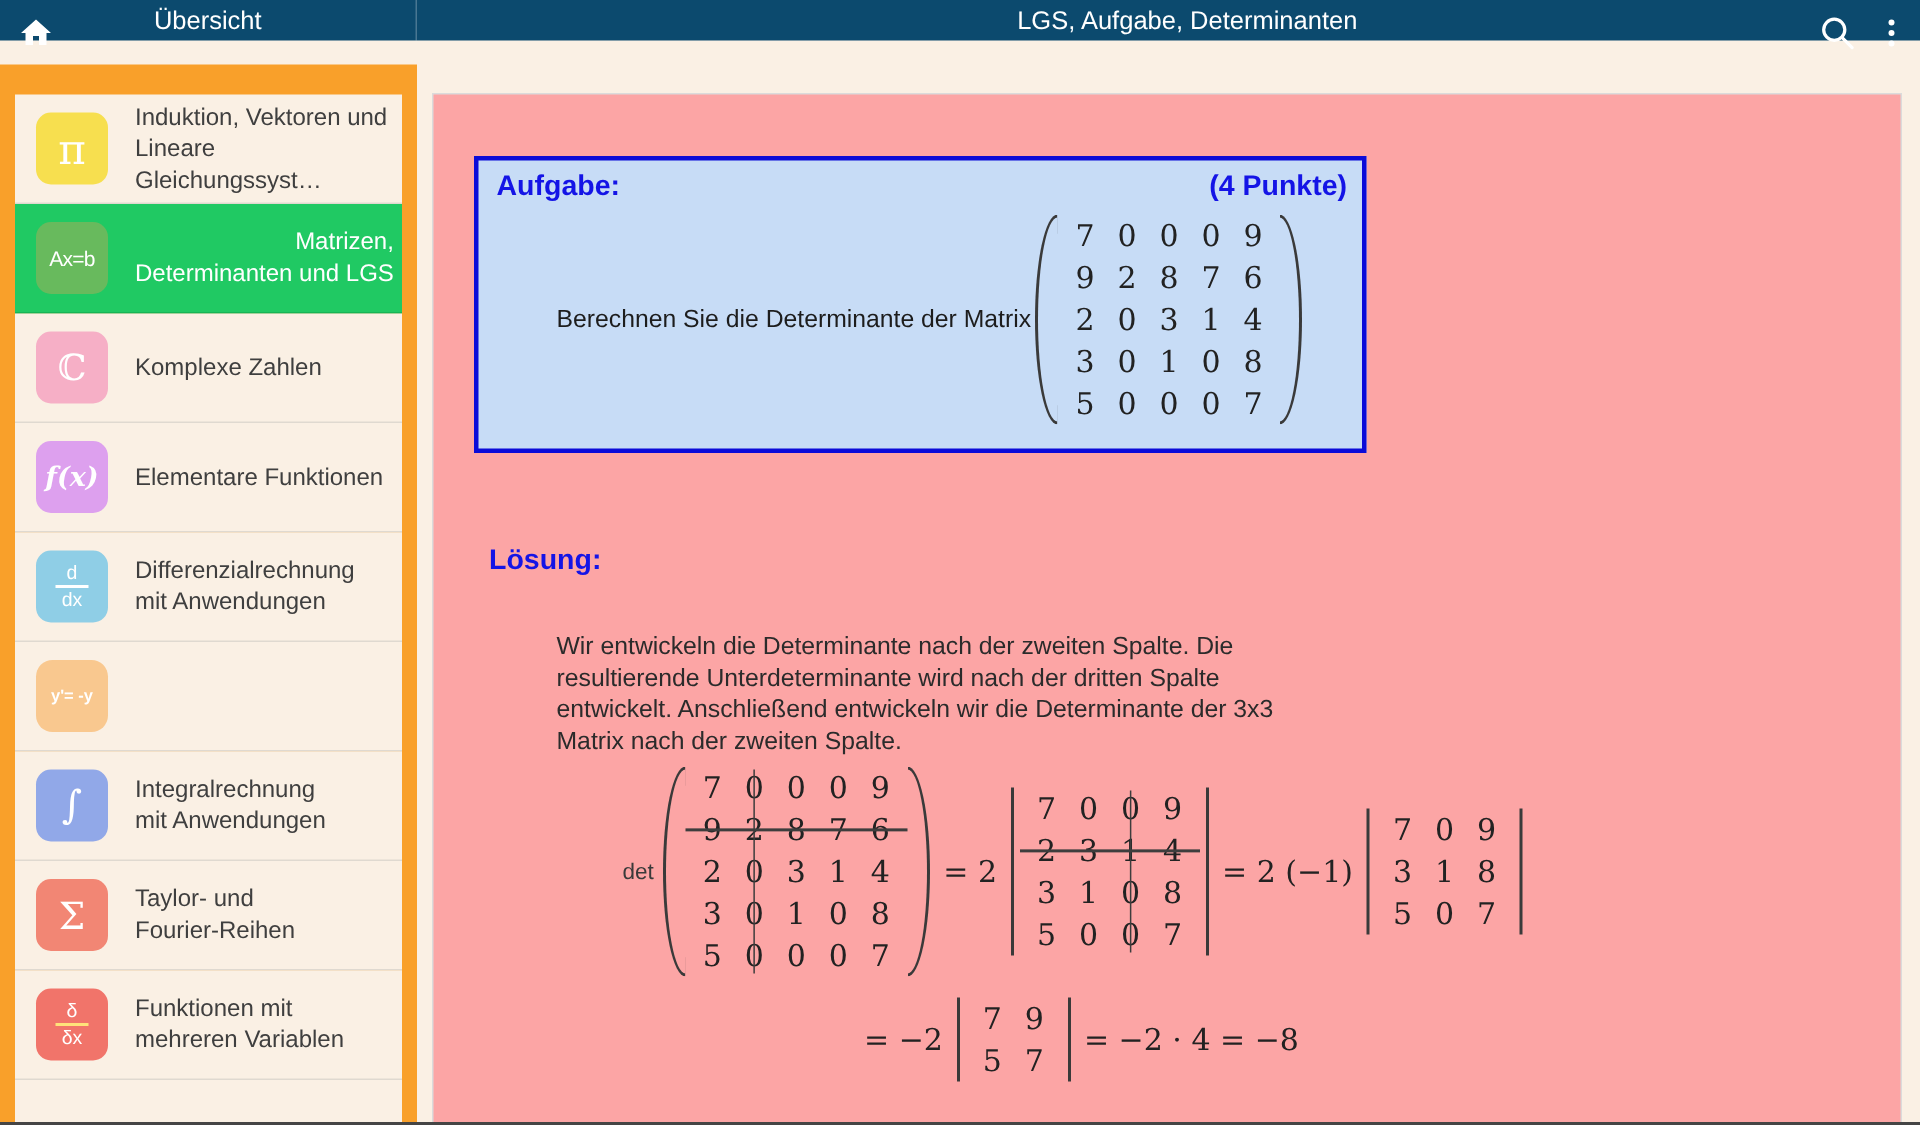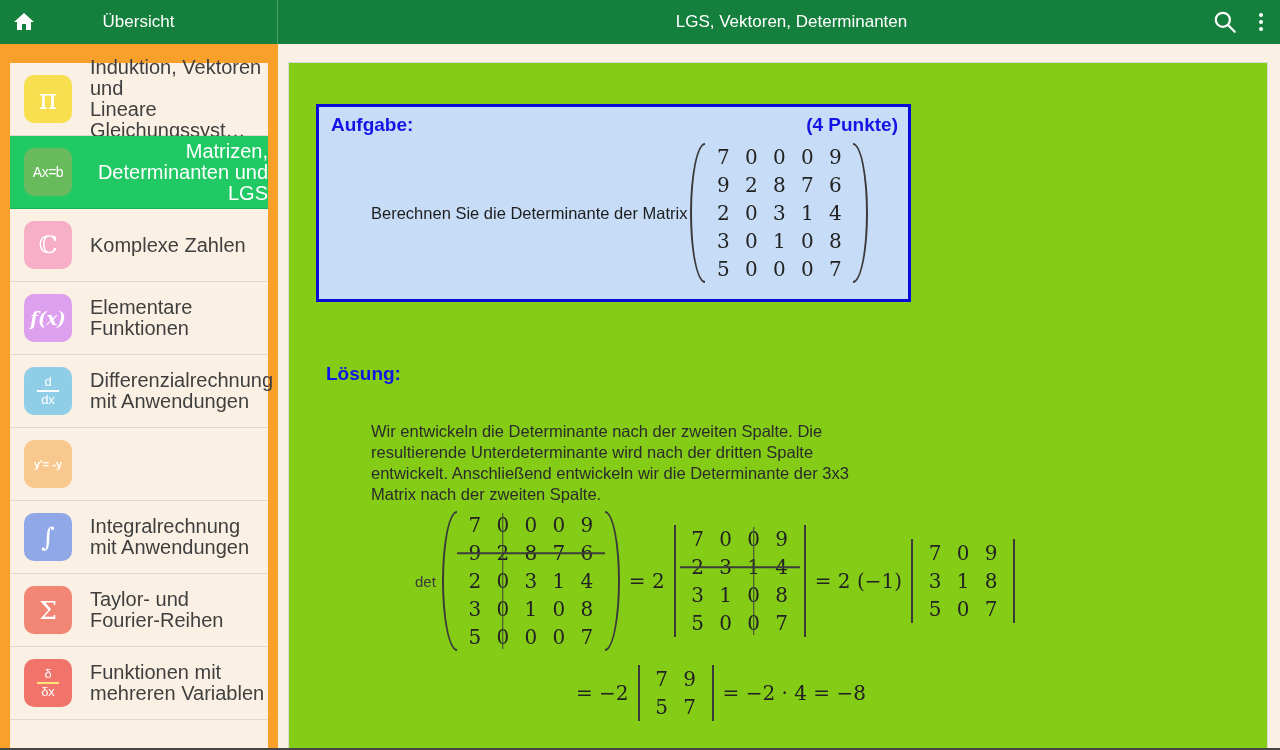--- a/index.html
+++ b/index.html
@@ -1,20 +1,20 @@
 <!DOCTYPE html>
 <html><head>
 <meta charset="utf-8">
 <style>
   * { margin:0; padding:0; box-sizing:border-box; }
   html,body { width:1280px; height:750px; overflow:hidden; font-family:"Liberation Sans",sans-serif; }
   #app { position:relative; width:1280px; height:750px; background:#FAF0E4; }
 
   
-  .topbar { position:absolute; top:0; left:0; right:0; height:44px; background:#15803d; display:flex; z-index:5;gap:25px; }
+  .topbar { position:absolute; top:0; left:0; right:0; height:27px; background:#0c4a6e; display:flex; z-index:5;gap:25px; }
   .tb-left { width:278px; position:relative; display:flex; align-items:center; justify-content:center; border-right:1px solid rgba(255,255,255,.25); }
   .tb-right { flex:1; position:relative; display:flex; align-items:center; justify-content:center; }
   .tb-title { color:#fff; font-size:17px; }
   .home-btn { position:absolute; left:10px; top:9px; width:28px; height:26px; display:flex; align-items:center; justify-content:center; cursor:pointer; }
   .search-btn { position:absolute; right:40px; top:7px; width:30px; height:30px; display:flex; align-items:center; justify-content:center; cursor:pointer; }
   .menu-btn { position:absolute; right:8px; top:7px; width:22px; height:30px; display:flex; flex-direction:column; align-items:center; justify-content:center; gap:3px; cursor:pointer; }
   .menu-btn i { width:4px; height:4px; border-radius:50%; background:#fff; }
 
   
   .sidebar { position:absolute; left:0; top:43px; width:278px; bottom:0; background:#F9A02A; padding:20px 10px 0 10px; display:flex; flex-direction:column; z-index:2; }
@@ -24,27 +24,27 @@
   .g-pi { font-family:"DejaVu Serif",serif; font-size:28px; }
   .g-axb { font-size:14px; letter-spacing:-.5px; }
   .g-complex { font-family:"DejaVu Serif",serif; font-size:24px; }
   .g-fx { font-family:"DejaVu Serif",serif; font-style:italic; font-size:18px; }
   .g-ode { font-size:11px; font-weight:bold; }
   .g-int { font-family:"DejaVu Serif",serif; font-size:26px; }
   .g-sigma { font-family:"DejaVu Serif",serif; font-size:25px; }
   .frac { display:flex; flex-direction:column; align-items:center; font-size:13px; line-height:1.1; }
   .frac .fbar { width:22px; height:2px; background:#fff; margin:1px 0; }
   .frac.ybar .fbar { background:#FFE27A; }
-  .s-label { margin-left:18px; font-size:20px; line-height:21px; color:#3F3F3F; }
+  .s-label { margin-left:18px; font-size:16px; line-height:21px; color:#3F3F3F; }
   .s-item.selected .s-label { color:#fff;text-align:right; }
   .s-filler { flex:1; background:#FAF0E4; }
 
   
   .main { position:absolute; left:278px; top:43px; right:0; bottom:0; background:#FAF0E4; }
-  .card { position:absolute; left:10px; top:19px; right:12px; bottom:0; background:#84cc16; border:1px solid #DBDBDB; overflow:hidden; }
+  .card { position:absolute; left:10px; top:19px; right:12px; bottom:0; background:#fca5a5; border:1px solid #DBDBDB; overflow:hidden; }
 
   .task-box { position:absolute; left:27px; top:41px; width:595px; height:198px; background:#C7DCF6; border:3px solid #0B0BD8; }
   .task-head { display:flex; justify-content:space-between; padding:7px 10px 0 12px; color:#1414E6; font-weight:bold; font-size:19px; }
   .task-body { display:flex; align-items:center; padding-left:52px; height:150px; margin-top:2px; }
   .task-prompt { font-size:16.5px; color:#1d1d1d; }
 
   .sol-head { position:absolute; left:37px; top:300px; color:#1414E6; font-weight:bold; font-size:19px; }
   .sol-text { position:absolute; left:82px; top:358px; width:500px; font-size:16.5px; line-height:21px; color:#2B2B2B; }
 
   .math-row { position:absolute; display:flex; align-items:center; color:#222; }
@@ -74,21 +74,21 @@
   <div class="topbar">
     <div class="tb-left">
       <span class="home-btn">
         <svg width="26" height="24" viewBox="0 0 24 24">
             <path d="M10 20v-6h4v6h5v-8h3L12 3 2 12h3v8z" fill="#ffffff"></path>
           </svg>
       </span>
       <span class="tb-title">Übersicht</span>
     </div>
     <div class="tb-right">
-      <span class="tb-title">LGS, Vektoren, Determinanten</span>
+      <span class="tb-title">LGS, Aufgabe, Determinanten</span>
       <span class="search-btn">
         <svg width="26" height="26" viewBox="0 0 24 24" fill="none" stroke="#ffffff" stroke-width="2" stroke-linecap="round">
             <circle cx="10" cy="10" r="6.5"></circle>
             <line x1="15" y1="15" x2="21" y2="21"></line>
           </svg>
       </span>
       <span class="menu-btn" aria-label="menu">
         <i></i>
           <i></i>
           <i></i>

